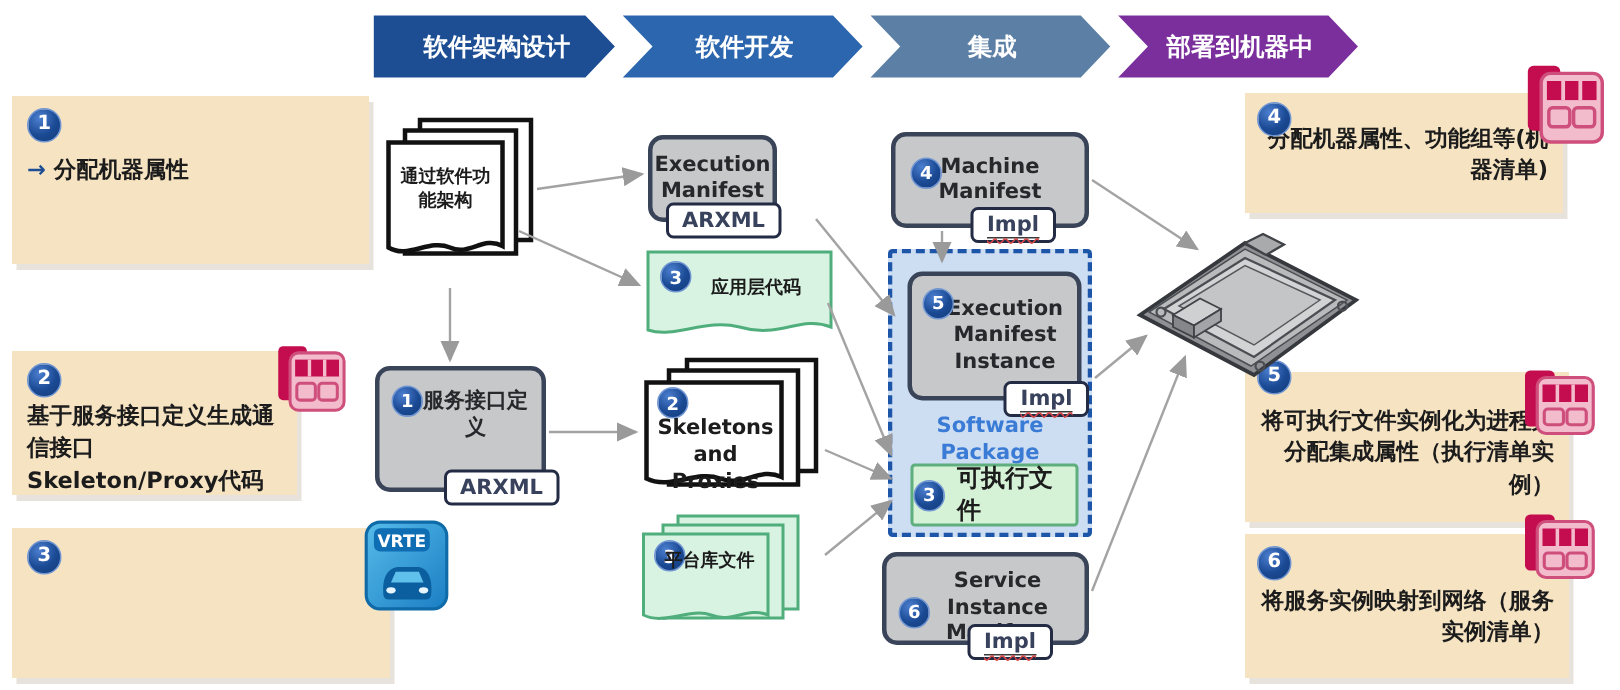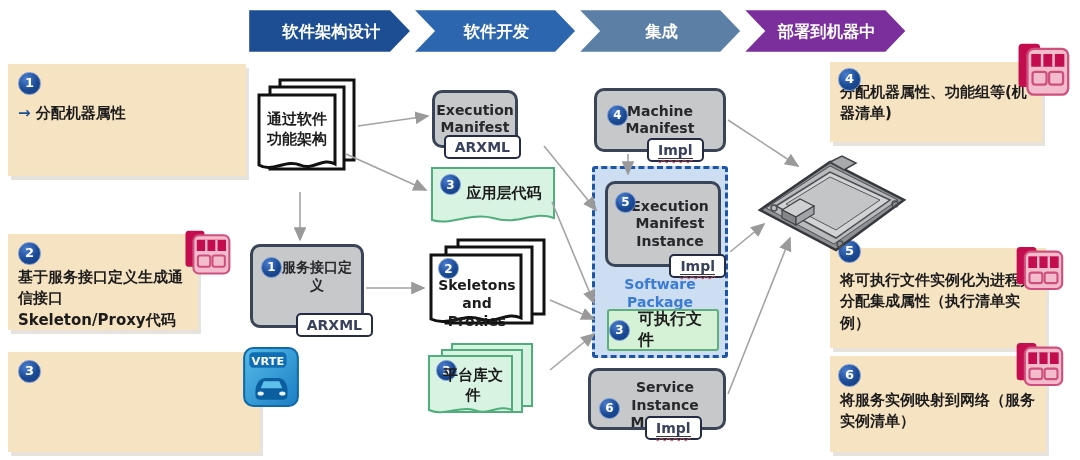--- a/index.html
+++ b/index.html
@@ -6,21 +6,21 @@
   #stage{position:relative;width:1080px;height:460px;background:#fff;overflow:hidden;
          font-family:"DejaVu Sans","Liberation Sans",sans-serif;color:#1c1c1c;}
   .abs{position:absolute;}
   
   #banner{left:237px;top:7px;width:682px;height:48px;}
   #banner text{font-family:"DejaVu Sans","Liberation Sans",sans-serif;font-size:17px;font-weight:bold;fill:#fff;}
   
   .note{background:#f6e3c2;box-shadow:3px 4px 0 rgba(120,100,60,.18);padding:8px 10px;
         font-size:15px;font-weight:600;line-height:1.42;box-sizing:border-box;}
   .note .txt{margin-top:2px;}
-  .note.centered .txt{text-align:left;}
+  .note.centered .txt{text-align:right;}
   .blue-arrow{color:#1d4e94;font-weight:bold;}
   
   .badge{width:23px;height:23px;border-radius:50%;color:#fff;font-size:13px;font-weight:bold;
          display:flex;align-items:center;justify-content:center;
          background:radial-gradient(circle at 35% 28%,#4c7fd0 0%,#1b4a94 55%,#123a78 100%);
          border:1px solid #6f95d2;box-sizing:border-box;flex:0 0 auto;}
   .badge.sm{width:21px;height:21px;font-size:12px;}
   
   .gnode{background:#c7c8ca;border:3px solid #3a4458;border-radius:10px;box-sizing:border-box;
          font-size:14px;font-weight:600;color:#26282c;text-align:center;
@@ -32,21 +32,21 @@
   
   .exe{background:#d6f2d6;border:2px solid #5fae7e;border-radius:3px;box-sizing:border-box;
        display:flex;align-items:center;justify-content:center;gap:8px;font-size:16px;font-weight:600;}
   
   .swpkg{background:#cdddf2;border:3px dashed #1d56a8;border-radius:3px;box-sizing:border-box;}
   .swpkg-label{position:absolute;width:100%;text-align:center;color:#3a7bd5;font-size:14px;
                font-weight:600;line-height:1.3;}
   
   .docnode{position:absolute;}
   .docnode .lbl{position:absolute;text-align:center;font-weight:600;line-height:1.3;}
-  .nlabel{font-size:15px;}
+  .nlabel{font-size:12px;}
   svg{display:block;}
 </style>
 </head>
 <body>
 
 <div id="stage">
 
   <svg id="banner" class="abs" viewBox="0 0 690 50">
     <path d="M1,2 L150,2 L172,25 L150,48 L1,48 Z" stroke="#fff" stroke-width="3" fill="#1d4e94"></path>
     <path d="M172,2 L322,2 L344,25 L322,48 L172,48 L194,25 Z" stroke="#fff" stroke-width="3" fill="#2c66ae"></path>

